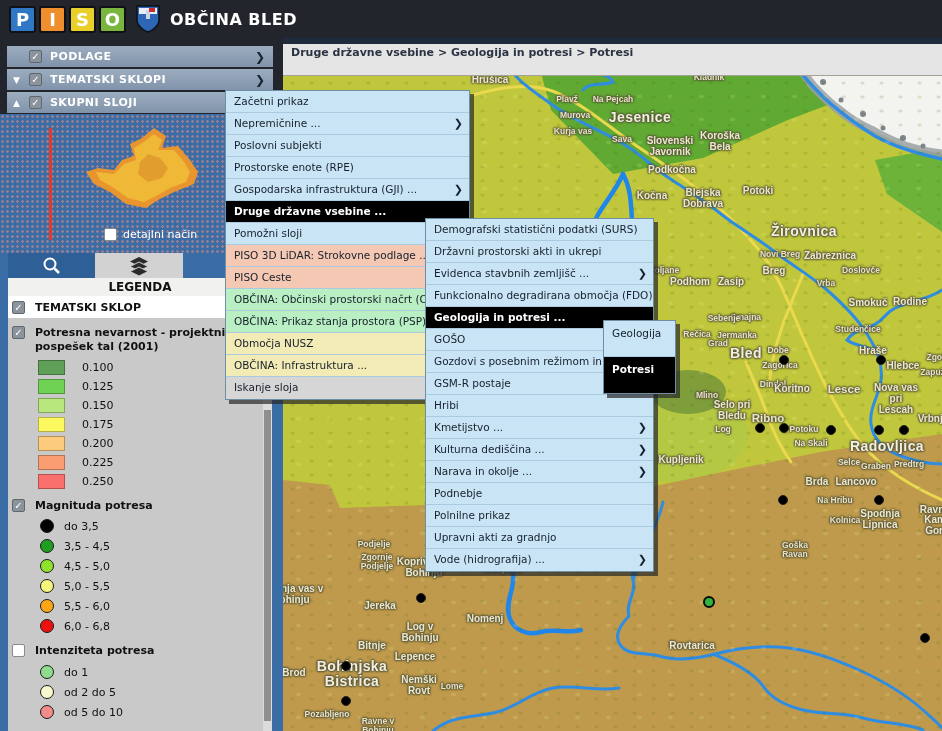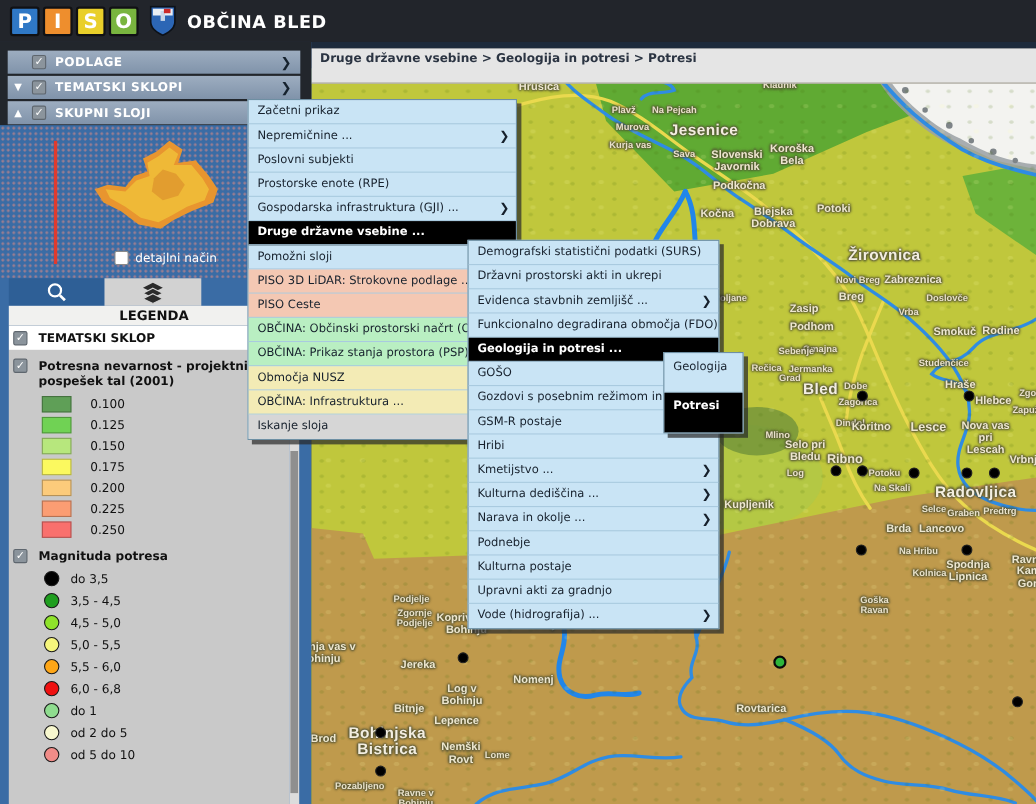--- a/index.html
+++ b/index.html
@@ -166,21 +166,21 @@
         <div class="ml s2" style="left: 420px; top: 137px;">Blejska
 Dobrava</div>
         <div class="ml s2" style="left: 475px; top: 129px;">Potoki</div>
         <div class="ml s4" style="left: 521px; top: 170px;">Žirovnica</div>
         <div class="ml s1" style="left: 497px; top: 193px;">Novi Breg</div>
         <div class="ml s2" style="left: 547px; top: 194px;">Zabreznica</div>
         <div class="ml s2" style="left: 491px; top: 209px;">Breg</div>
         <div class="ml s1" style="left: 578px; top: 209px;">Doslovče</div>
         <div class="ml s1" style="left: 543px; top: 222px;">Vrba</div>
         <div class="ml s2" style="left: 448px; top: 220px;">Zasip</div>
-        <div class="ml s2" style="left: 407px; top: 236px; margin-left: 48px;">Podhom</div>
+        <div class="ml s2" style="left: 407px; top: 220px;">Podhom</div>
         <div class="ml s1" style="left: 381px; top: 209px;">Poljane</div>
         <div class="ml s2" style="left: 585px; top: 241px;">Smokuč</div>
         <div class="ml s2" style="left: 627px; top: 240px;">Rodine</div>
         <div class="ml s1" style="left: 575px; top: 268px;">Studenčice</div>
         <div class="ml s2" style="left: 590px; top: 289px;">Hraše</div>
         <div class="ml s2" style="left: 620px; top: 304px;">Hlebce</div>
         <div class="ml s1" style="left: 652px; top: 311px;">Zapuže</div>
         <div class="ml s1" style="left: 656px; top: 296px;">Zgoša</div>
         <div class="ml s4" style="left: 463px; top: 292px;">Bled</div>
         <div class="ml s1" style="left: 495px; top: 289px;">Dobe</div>
@@ -391,20 +391,24 @@
             <span class="cil">5,0 - 5,5</span>
           </div>
           <div class="ci-row">
             <span class="ci" style="background: rgb(254, 166, 22);"></span>
             <span class="cil">5,5 - 6,0</span>
           </div>
           <div class="ci-row">
             <span class="ci" style="background: rgb(239, 16, 16);"></span>
             <span class="cil">6,0 - 6,8</span>
           </div>
+          <div class="lg-head">
+            <span class="cb un"></span>
+            <div class="lg-label">Intenziteta potresa</div>
+          </div>
           <div class="ci-row">
             <span class="ci" style="background: rgb(143, 220, 143);"></span>
             <span class="cil">do 1</span>
           </div>
           <div class="ci-row">
             <span class="ci" style="background: rgb(248, 248, 207);"></span>
             <span class="cil">od 2 do 5</span>
           </div>
           <div class="ci-row">
             <span class="ci" style="background: rgb(241, 140, 136);"></span>
@@ -441,21 +445,21 @@
       <div class="mi"><span>Funkcionalno degradirana območja (FDO)</span></div>
       <div class="mi hl"><span>Geologija in potresi ...</span></div>
       <div class="mi"><span>GOŠO</span></div>
       <div class="mi"><span>Gozdovi s posebnim režimom in lovstvo</span></div>
       <div class="mi"><span>GSM-R postaje</span></div>
       <div class="mi"><span>Hribi</span></div>
       <div class="mi"><span>Kmetijstvo ...</span><span class="arr">❯</span></div>
       <div class="mi"><span>Kulturna dediščina ...</span><span class="arr">❯</span></div>
       <div class="mi"><span>Narava in okolje ...</span><span class="arr">❯</span></div>
       <div class="mi"><span>Podnebje</span></div>
-      <div class="mi"><span>Kulturna postaje</span></div>
+      <div class="mi"><span>Polnilne prikaz</span></div>
       <div class="mi"><span>Upravni akti za gradnjo</span></div>
       <div class="mi"><span>Vode (hidrografija) ...</span><span class="arr">❯</span></div>
     </div>
   <div class="menu" id="menu3">
       <div class="mi"><span>Geologija</span></div>
       <div class="mi hl"><span>Potresi</span></div>
     </div>
 
 </div>
 

